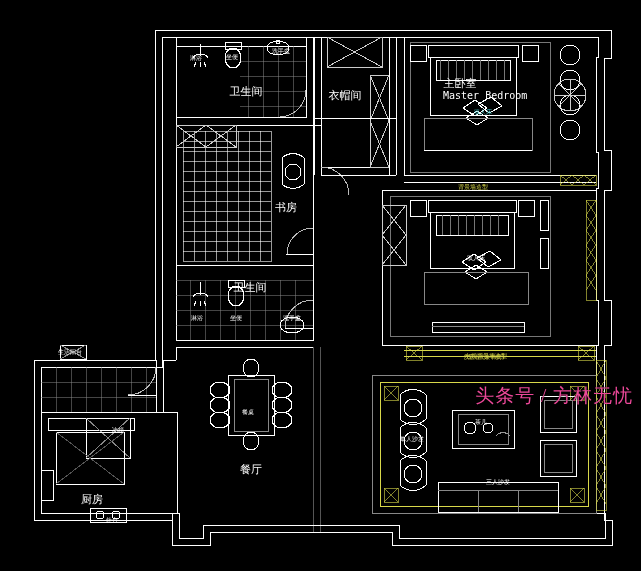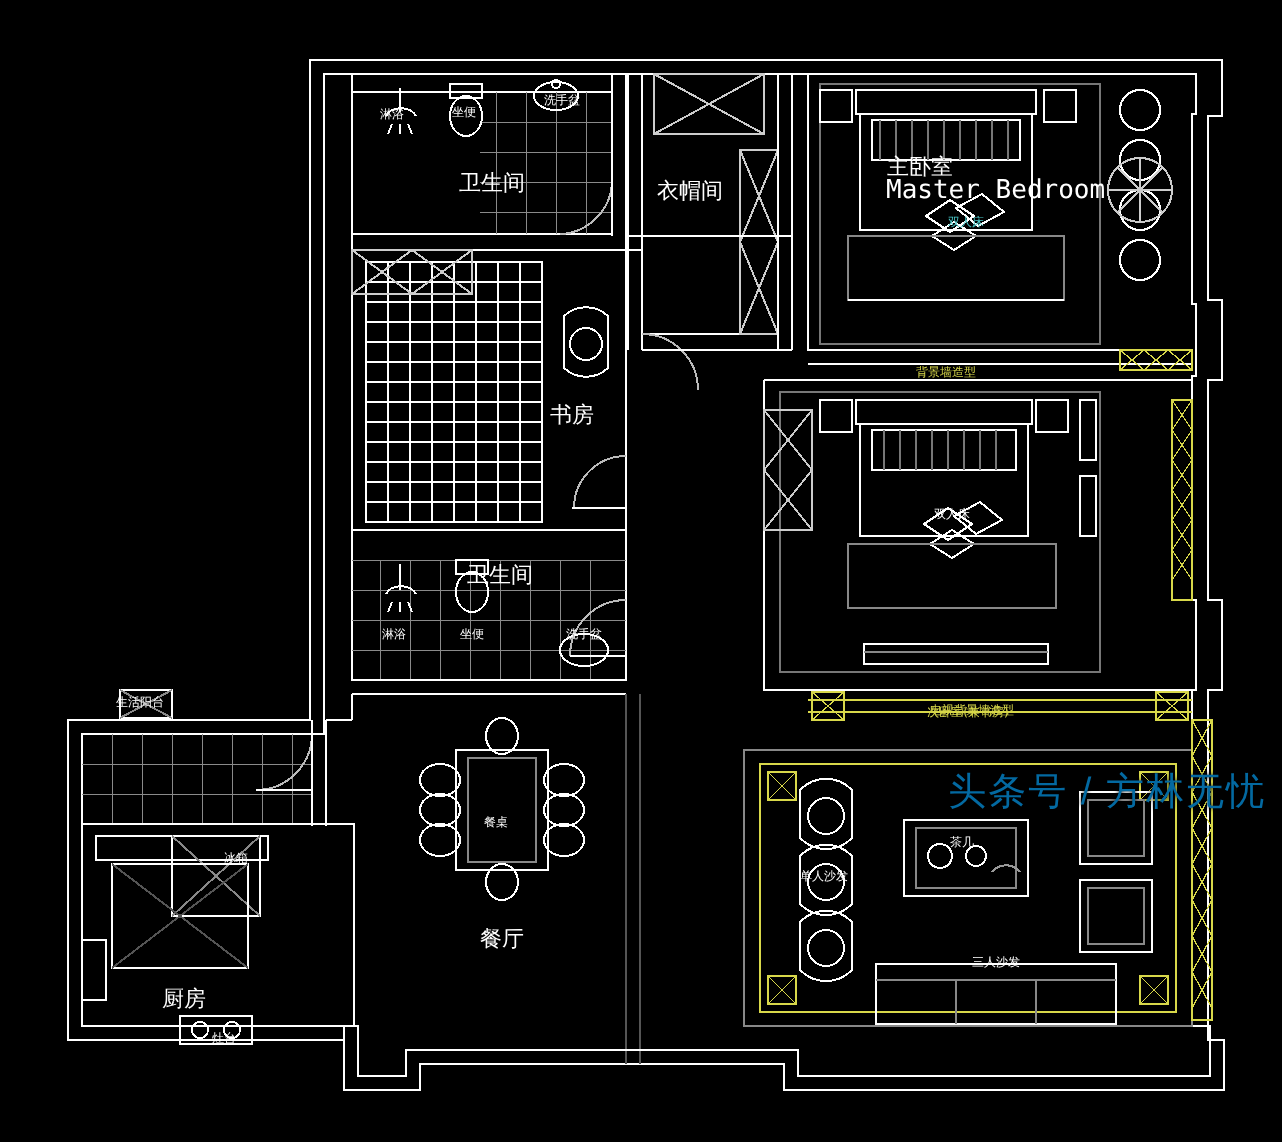--- a/index.html
+++ b/index.html
@@ -1,24 +1,24 @@
 <!DOCTYPE html>
 <html><head>
 <meta charset="utf-8">
 <style>
   html,body{margin:0;padding:0;background:#000;}
   body{width:641px;height:571px;overflow:hidden;font-family:"DejaVu Sans",sans-serif;}
   #stage{position:relative;width:641px;height:413px;background:#000;border-radius:31px;}
   .lbl{position:absolute;color:#fff;font-size:11px;line-height:12px;white-space:nowrap;text-align:center;}
-  .lbl.sm{font-size:13px;line-height:8px;text-align:center;}
+  .lbl.sm{font-size:10px;line-height:8px;text-align:center;}
   .lbl.xs{font-size:6px;line-height:7px;}
   .lbl.mono{font-family:"DejaVu Sans Mono",monospace;}
   .lbl.yellow{color:#d8d84a;}
   .lbl.cyan{color:#49c7c7;}
-  .wm{position:absolute;right:8px;bottom:4px;color:#0369a1;font-size:19px;font-family:Liberation Sans, sans-serif;letter-spacing:1px;text-shadow:0 0 2px #000;}
+  .wm{position:absolute;right:8px;bottom:4px;color:#ec4899;font-size:19px;font-family:Liberation Serif, serif;letter-spacing:1px;text-shadow:0 0 2px #000;}
   svg{position:absolute;left:0;top:0;}
 </style>
 </head>
 <body>
 
 <div id="stage">
 
 <svg width="641" height="571" viewBox="0 0 641 571">
   <g stroke="#ffffff" fill="none" stroke-width="1" shape-rendering="crispEdges">
 

